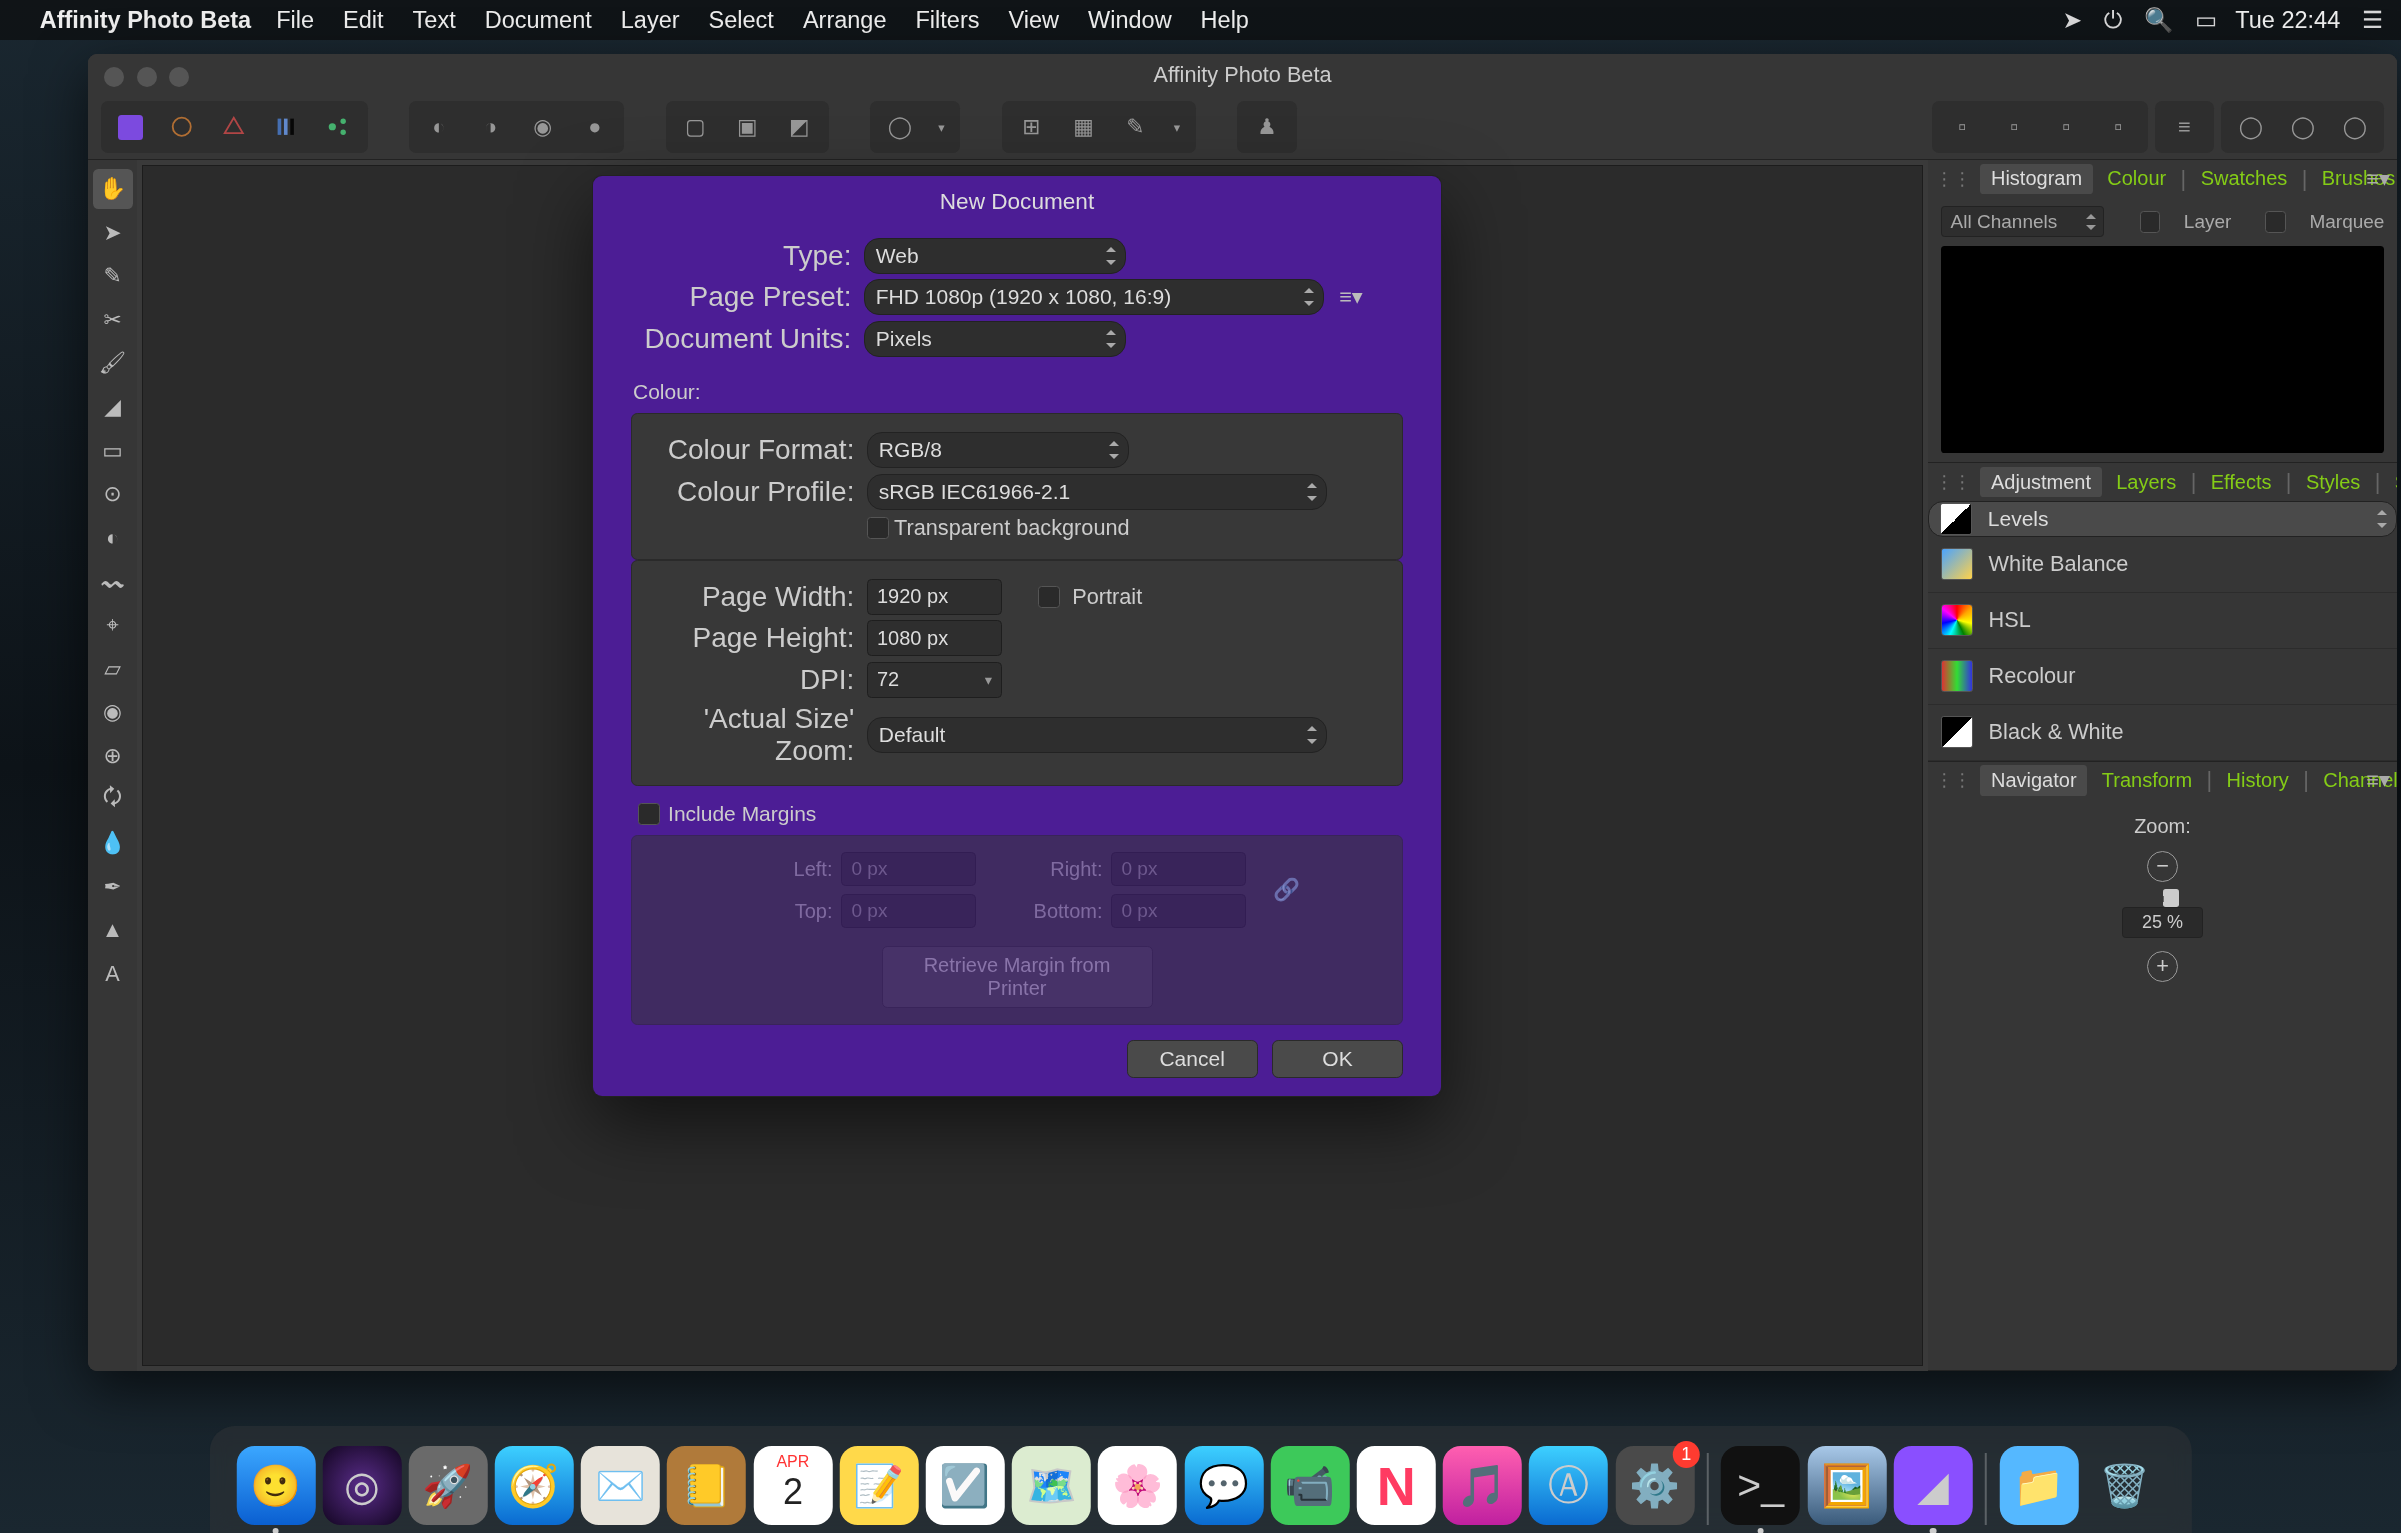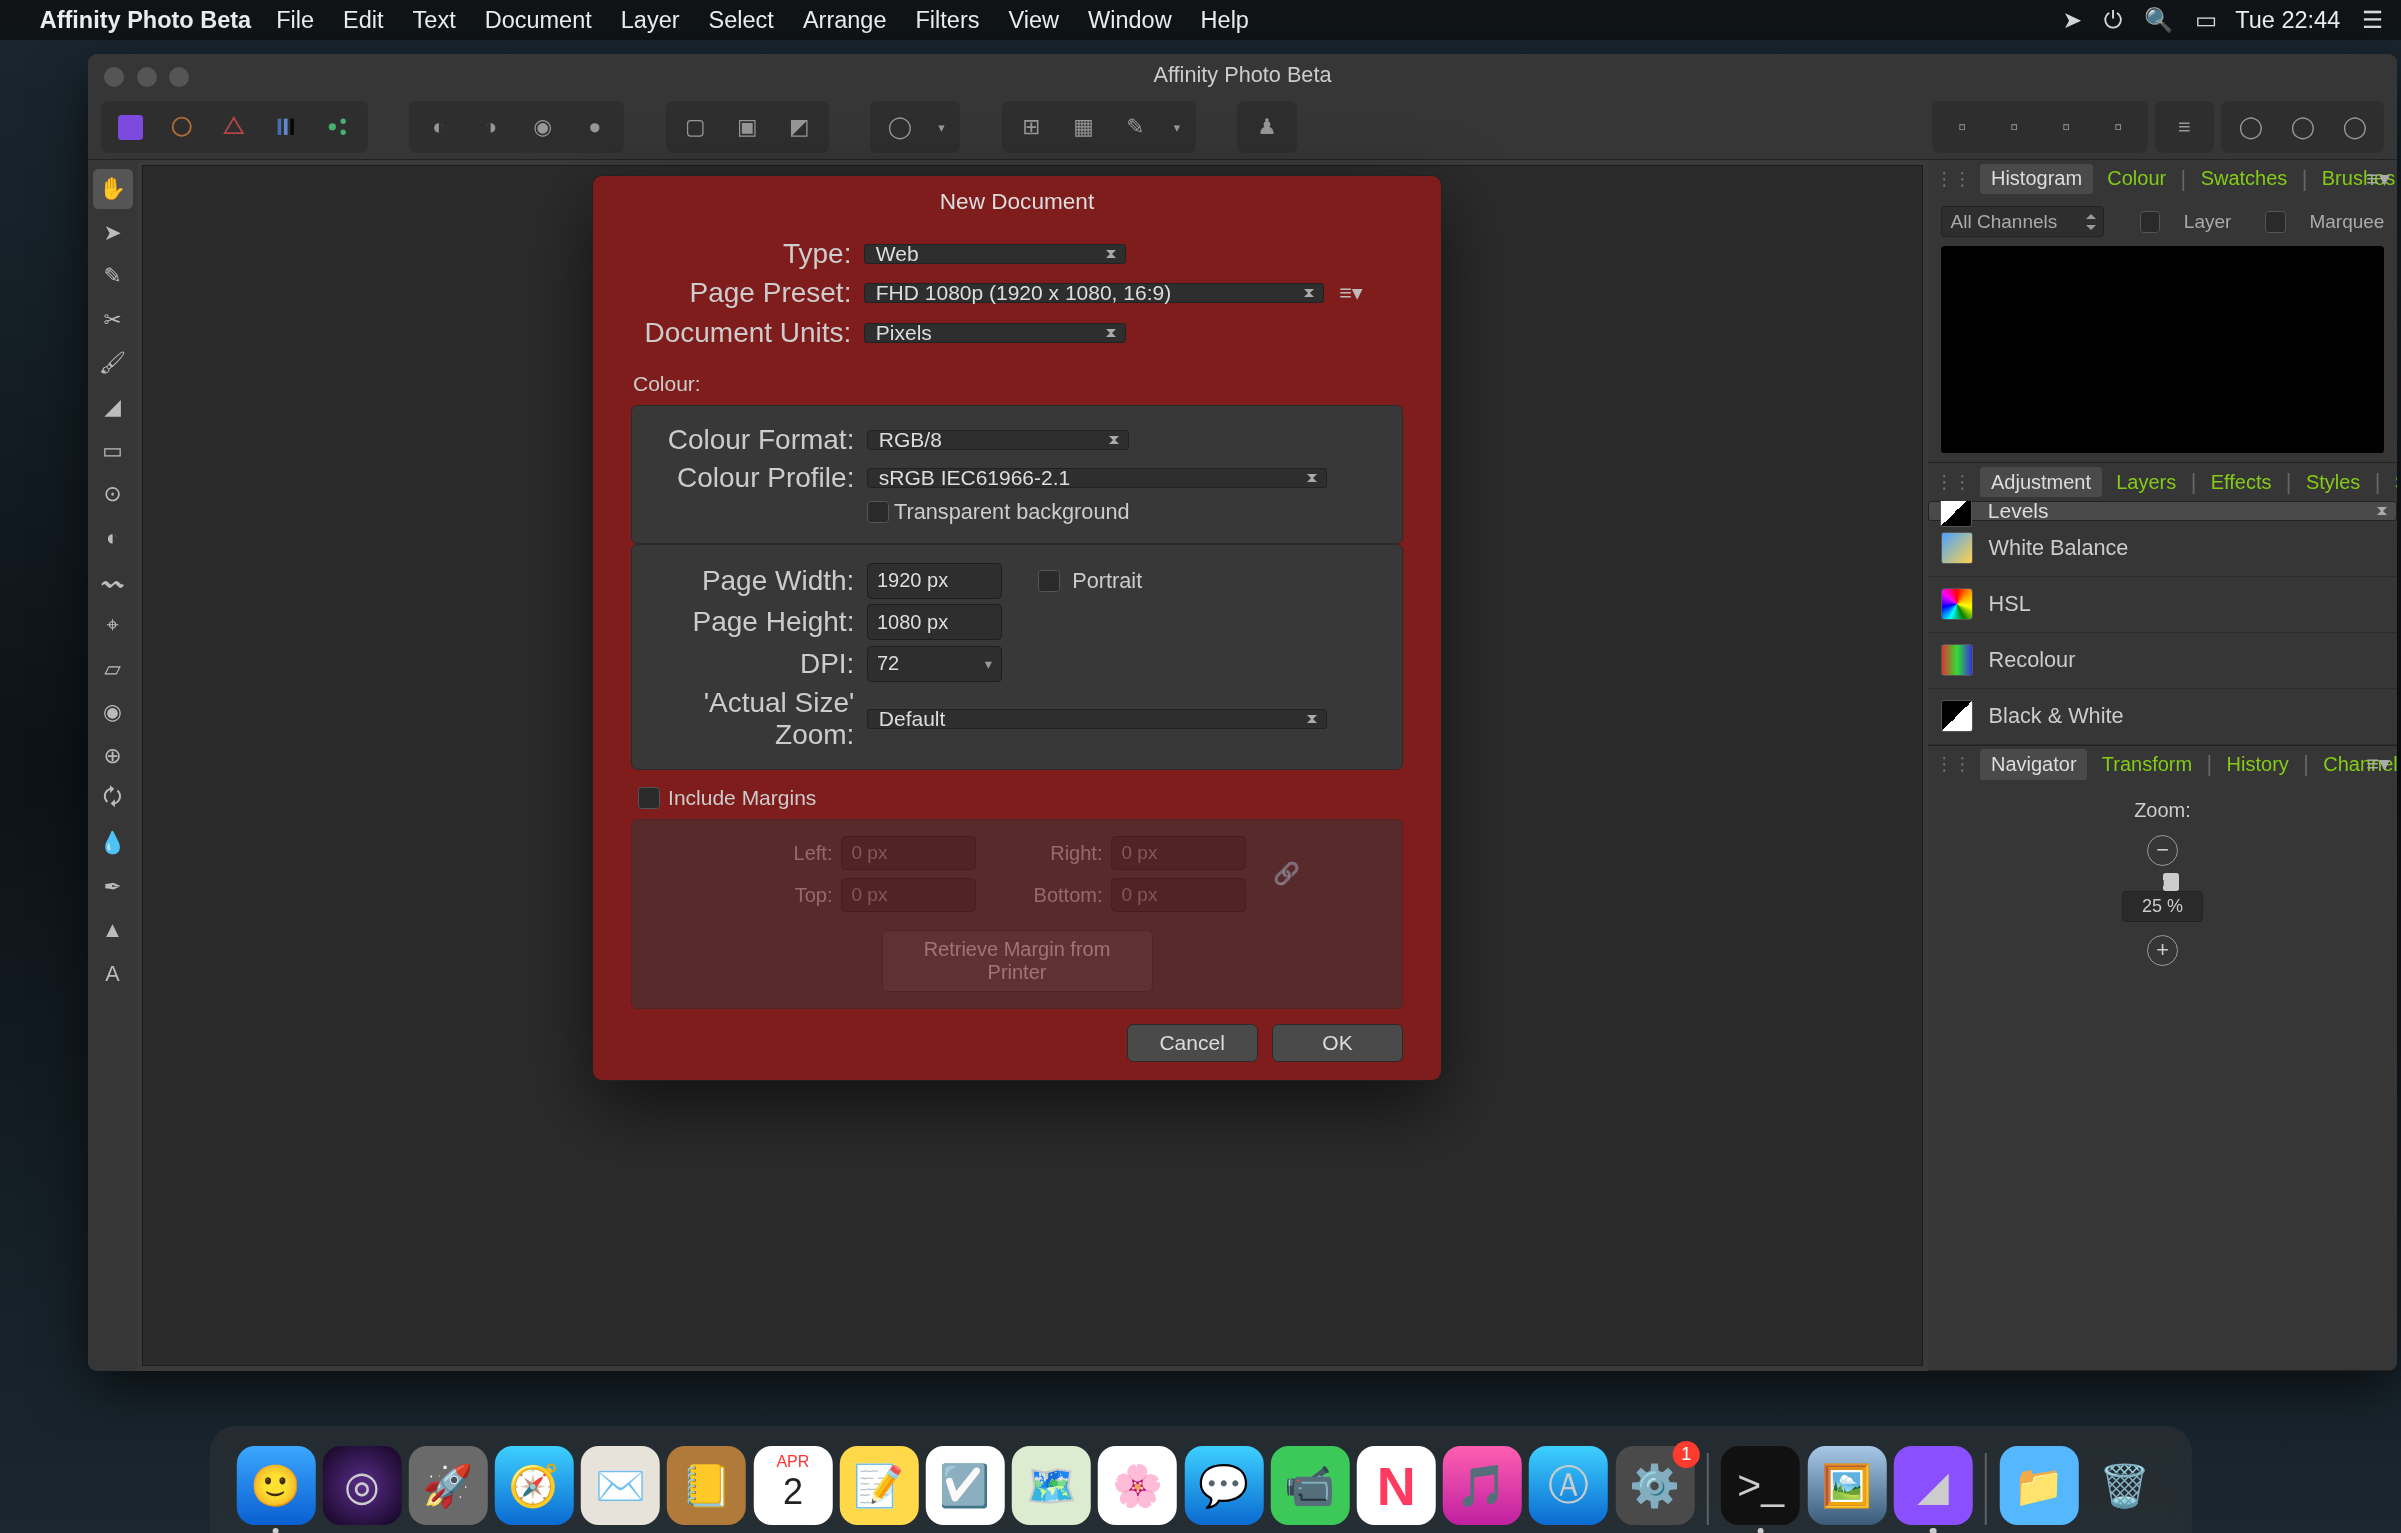--- a/index.html
+++ b/index.html
@@ -55,25 +55,25 @@
 .sw-recolour { background:linear-gradient(90deg,#d33,#3d3,#33d); }
 .sw-bw { background:linear-gradient(135deg,#000 50%,#fff 50%); }
 
 .nav-row { display:flex; align-items:center; gap:12.6px; padding:7.2px 3.6px;flex-direction:column; }
 .zoom-slider { flex:1; height:7.2px; background:#2a2a2a; border-radius:3.6px; position:relative; }
 .zoom-slider .thumb { position:absolute; left:12%; top:-5.4px; width:16px; height:18px; background:#ccc; border-radius:2.7px; }
 .zoom-slider .tick { position:absolute; bottom:-7.2px; width:1.8px; height:5.4px; background:#666;}
 .zoom-box { width:81px; height:31px; background:#2a2a2a; border:0.9px solid #222; border-radius:3.6px; display:flex; align-items:center; justify-content:center; font-size:18px; color:#ccc;}
 .circ-btn { width:31px; height:31px; border:1.8px solid #999; border-radius:50%; display:flex; align-items:center; justify-content:center; font-size:21.7px; color:#ccc;}
 
-.dialog { position:absolute; left:593px; top:176px; width:848px; background:#7f1d1d; border-radius:9px; box-shadow:0 0 0 0.9px #222, 0 27px 72px rgba(0,0,0,0.6); padding-bottom:18px; }
+.dialog { position:absolute; left:593px; top:176px; width:848px; background:#4c1d95; border-radius:9px; box-shadow:0 0 0 0.9px #222, 0 27px 72px rgba(0,0,0,0.6); padding-bottom:18px; }
 .dialog h2 { text-align:center; font-weight:400; font-size:22.6px; color:#ddd; padding:12.6px 0 18px; }
 .form-row { display:flex; align-items:center; margin:5.4px 0; }
 .form-row label { width:271px; text-align:right; padding-right:12.6px; font-size:28px; color:#ccc;}
-.sel { background:#2e2e2e; border:0.9px solid #222; height:20px; border-radius:3px; display:flex; align-items:center; padding:0 31px 0 10.8px; font-size:21px; color:#ddd; position:relative; }
+.sel { background:#2e2e2e; border:0.9px solid #222; height:36px; border-radius:15px; display:flex; align-items:center; padding:0 31px 0 10.8px; font-size:21px; color:#ddd; position:relative; }
 .sel::after { content:""; position:absolute; right:9px; top:8px; width:0;height:0; border-left:5.4px solid transparent; border-right:5.4px solid transparent; border-bottom:5.4px solid #aaa;}
 .sel::before { content:""; position:absolute; right:9px; bottom:8px; width:0;height:0; border-left:5.4px solid transparent; border-right:5.4px solid transparent; border-top:5.4px solid #aaa;}
 .sel.w-md { width:262px; }
 .sel.w-lg { width:460px; }
 .preset-icon { width:36px; height:36px; margin-left:9px; display:flex; align-items:center; justify-content:center; color:#bbb; }
 .section-label { padding:18px 0 9px 40px; font-size:21px; color:#ccc; }
 .group-box { margin:0 38px; border:0.9px solid #2a2a2a; background:#383838; border-radius:6.3px; padding:12.6px 0; }
 .inp { background:#2e2e2e; border:0.9px solid #1e1e1e; height:36px; width:135px; border-radius:4.5px; padding:0 9px; font-size:20px; color:#ddd; display:flex; align-items:center;}
 .inp.arrow::after { content:"▾"; margin-left:auto; color:#999; font-size:14.4px;}
 .dim-grid .form-row label { width:235px; }

